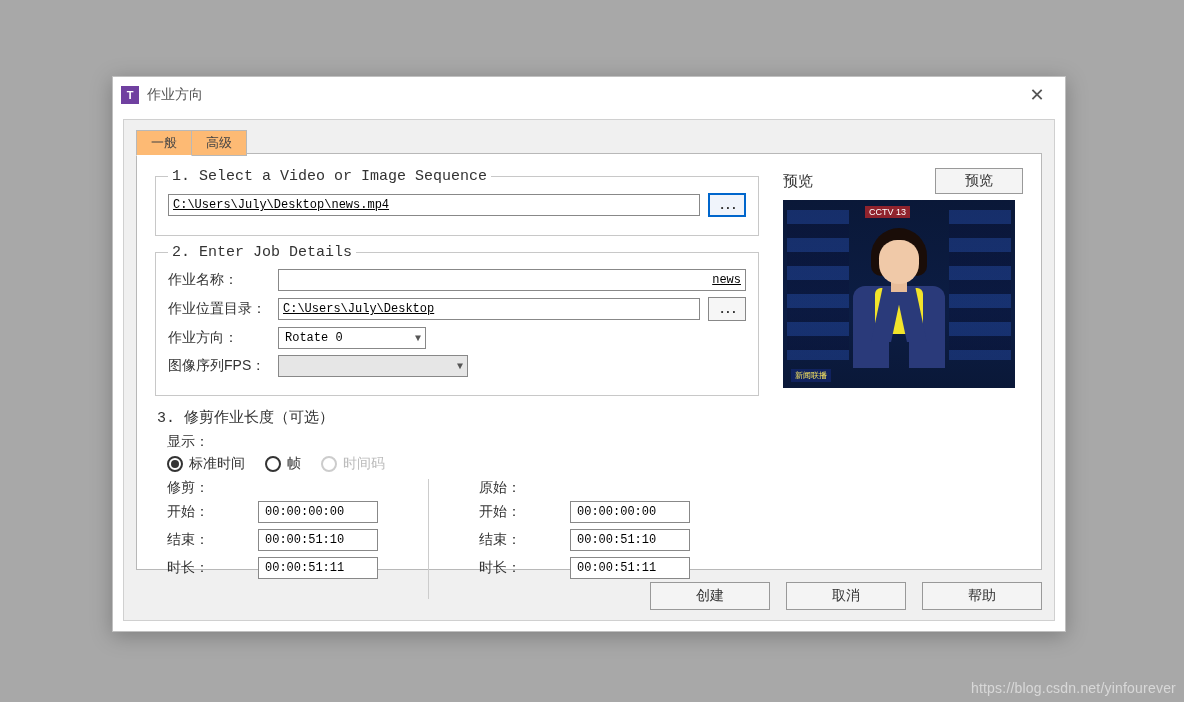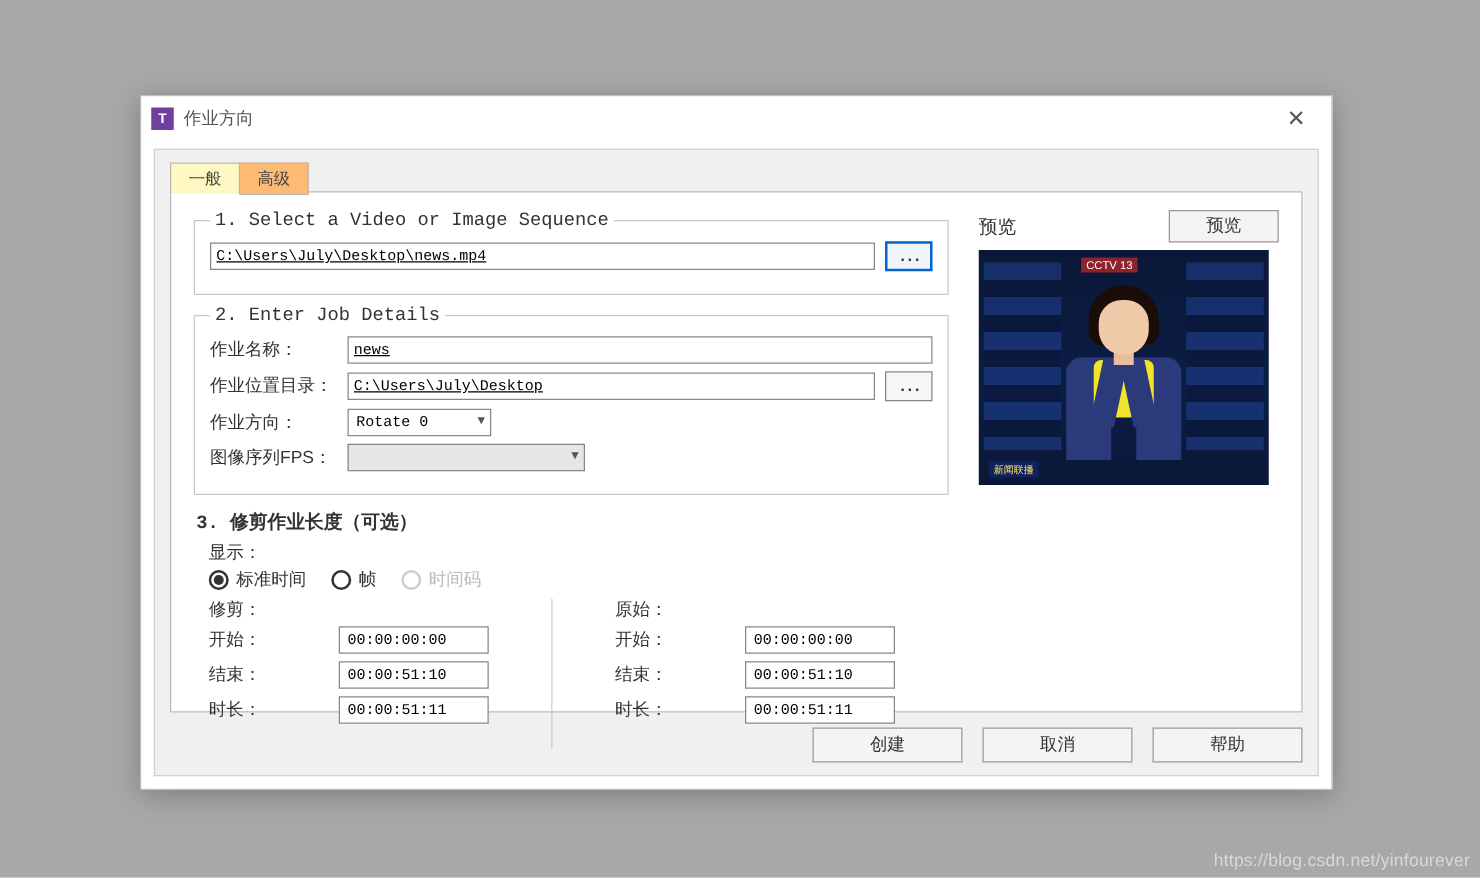--- a/index.html
+++ b/index.html
@@ -72,21 +72,21 @@
     padding: 3px 14px;
     font-size: 13px;
     border: 1px solid #b8b8b8;
     background: #fdba74;
     margin-right: -1px;
     cursor: pointer;
     position: relative;
     color: #444;
   }
   .tab.active {
-    background: #fef9c3;
+    background: #fdba74;
     border-bottom-color: #fff;
     z-index: 3;
   }
   .tabpanel {
     position: absolute;
     left: 12px; right: 12px; top: 33px; bottom: 50px;
     background: #fff;
     border: 1px solid #b8b8b8;
     padding: 14px 18px;
   }
@@ -105,21 +105,20 @@
     font-family: "Courier New", monospace;
     font-size: 15px;
     padding: 0 4px;
     color: #333;
   }
   .section-title {
     font-family: "Courier New", monospace;
     font-size: 15px;
     color: #333;
     margin-bottom: 6px;
-    font-weight: bold;
   }
   .field-row {
     display: flex;
     align-items: center;
     margin-bottom: 6px;
   }
   .field-label {
     width: 110px;
     font-size: 14px;
     color: #333;
@@ -180,21 +179,21 @@
   .radio.selected .dot::after { content:""; width:8px; height:8px; background:#333; border-radius:50%; }
   .radio.disabled { color: #bbb; cursor: default; }
   .radio.disabled .dot { border-color: #ccc; }
   .trim-cols { display:flex; gap: 50px; margin-top:4px; }
   .trim-col { }
   .trim-col .hdr { font-size: 14px; margin-bottom: 4px; }
   .trim-row { display:flex; align-items:center; margin-bottom:6px;gap:35px; }
   .trim-label { width: 56px; font-size: 14px; }
   .tc-input {
     width: 120px; height: 22px; border:1px solid #888; background:#fff;
-    font-family: "Courier New", monospace; font-size: 12px; padding: 1px 6px; color:#000;margin-left:13px;
+    font-family: "Courier New", monospace; font-size: 12px; padding: 1px 6px; color:#000;
   }
   .preview-head { display:flex; justify-content:space-between; align-items:center; margin-bottom:6px; }
   .preview-title { font-size: 15px; color:#333; }
   .btn {
     height: 26px;
     padding: 0 18px;
     border: 1px solid #999;
     background: #f4f4f4;
     font-size: 14px;
     color: #333;
@@ -283,32 +282,32 @@
               <input class="text" style="flex: 1 1 0%;" value="C:\Users\July\Desktop\news.mp4">
               <div class="browse-btn">...</div>
             </div>
           </fieldset>
 
           <fieldset>
             <legend>2. Enter Job Details</legend>
 
             <div class="field-row">
               <div class="field-label">作业名称：</div>
-              <input class="text" style="flex: 1 1 0%;" value="news">
+              <input class="text" style="flex: 1 1 0%; text-align: right;" value="news">
             </div>
 
             <div class="field-row">
               <div class="field-label">作业位置目录：</div>
               <input class="text" style="flex: 1 1 0%;" value="C:\Users\July\Desktop">
               <div class="browse-btn secondary">...</div>
             </div>
 
             <div class="field-row">
               <div class="field-label">作业方向：</div>
-              <div class="select" style="width:115px">
+              <div class="select" style="width:148px">
                 <span>Rotate 0</span>
                 <span class="chev">▼</span>
               </div>
             </div>
 
             <div class="field-row">
               <div class="field-label">图像序列FPS：</div>
               <div class="select disabled" style="width:190px">
                 <span></span>
                 <span class="chev">▼</span>

